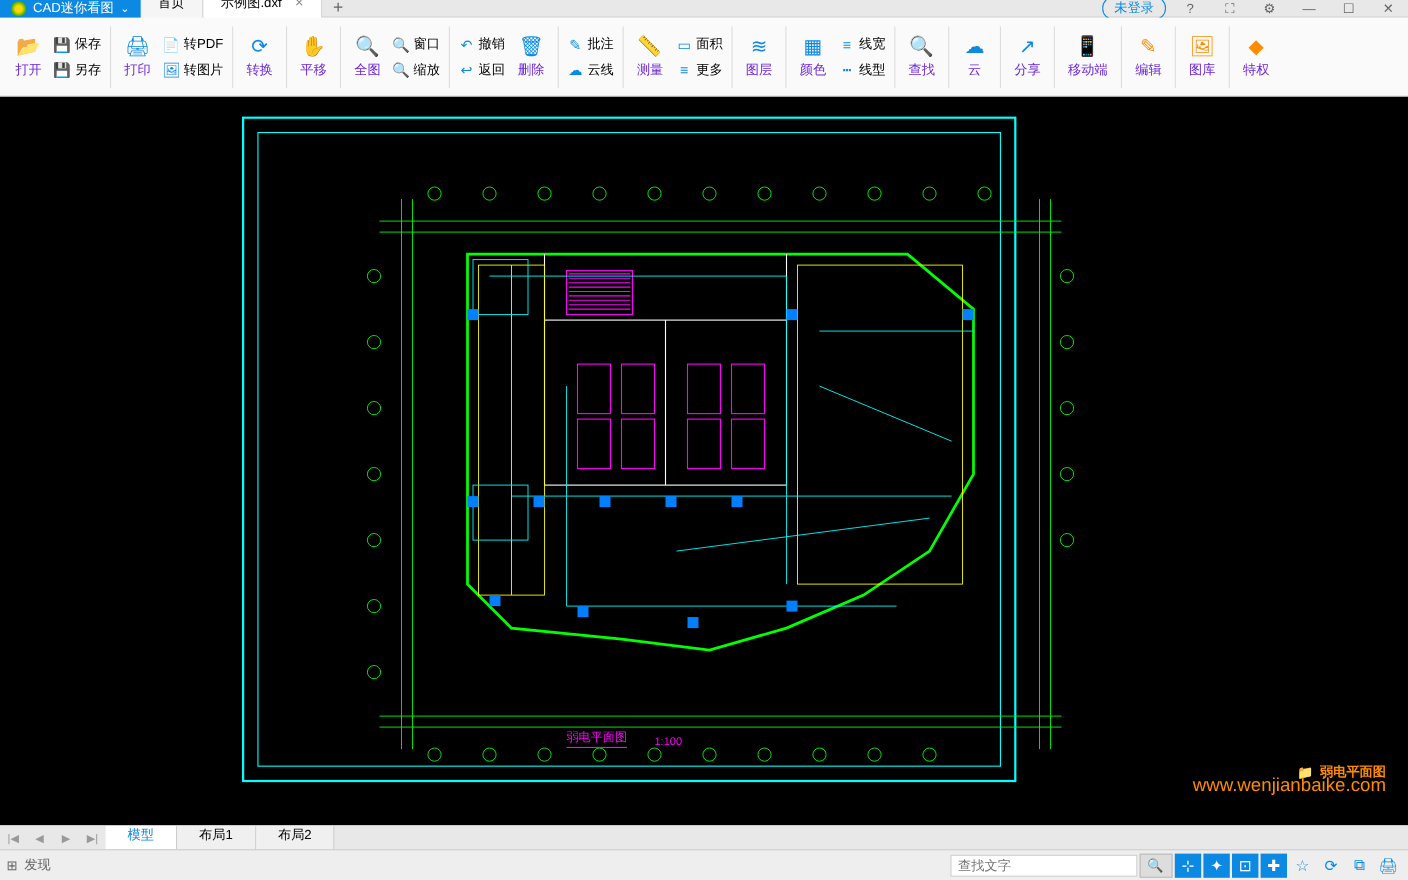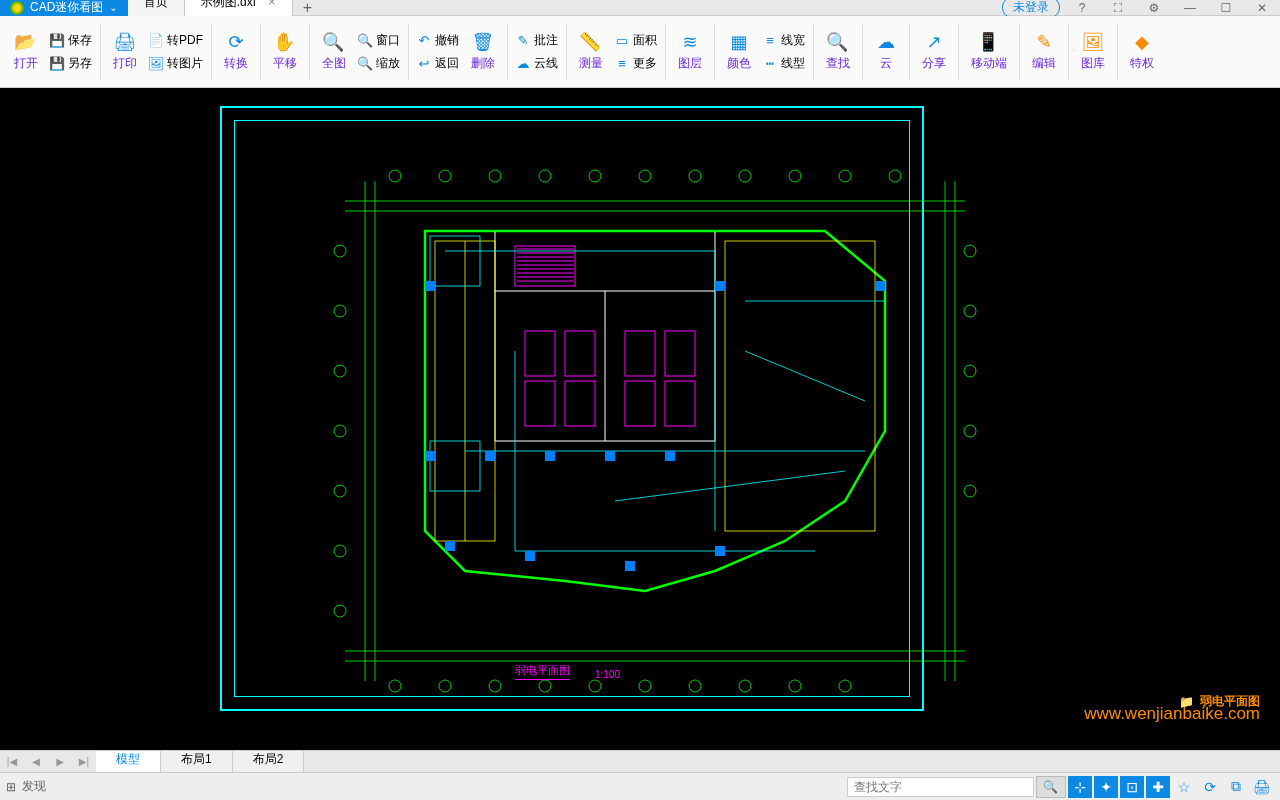--- a/index.html
+++ b/index.html
@@ -28,21 +28,21 @@
 .canvas{flex:1;background:#000;position:relative;overflow:hidden}
 .drawing-frame{position:absolute;left:220px;top:18px;width:704px;height:605px;border:2px solid #00ffff}
 .inner-frame{position:absolute;left:12px;top:12px;right:12px;bottom:12px;border:1px solid #00ffff}
 .footer-tabs{height:22px;background:#e8e8e8;display:flex;align-items:center;border-top:1px solid #ccc}
 .nav-btn{width:24px;height:20px;display:flex;align-items:center;justify-content:center;color:#999;cursor:pointer;font-size:10px}
 .ftab{padding:0 20px;height:22px;display:flex;border-right:1px solid #ccc;cursor:pointer;background:#f0f0f0}
 .ftab.active{color:#0b89e3;background:#fff}
 .statusbar{height:28px;background:#eee;border-top:1px solid #ccc;display:flex;align-items:center;padding:0 6px;gap:8px}
 .status-left{display:flex;align-items:center;gap:6px;color:#666}
 .status-right{margin-left:auto;display:flex;align-items:center;gap:2px}
-.search-box{width:187px;height:20px;border:1px solid #ccc;padding:0 6px;color:#999;background:#fff}
+.search-box{width:170px;height:20px;border:1px solid #ccc;padding:0 6px;color:#999;background:#fff}
 .search-btn{width:30px;height:22px;background:#ddd;display:flex;align-items:center;justify-content:center;color:#666;border:1px solid #bbb}
 .sbtn{width:24px;height:22px;display:flex;align-items:center;justify-content:center;color:#0b89e3;cursor:pointer;font-size:14px}
 .sbtn.active{background:#0b89e3;color:#fff}
 .watermark{position:absolute;right:20px;bottom:40px;color:#ff8c00;font-size:22px;font-weight:bold;display:flex;align-items:center;gap:6px}
 .watermark-sub{position:absolute;right:20px;bottom:26px;color:#ff8c00;font-size:17px}
 svg.cad{position:absolute;left:30px;top:30px}
 .title-underline{position:absolute;bottom:16px;left:280px;color:#ff00ff;font-size:11px;border-bottom:1px solid #ff00ff;padding-bottom:1px}
 .title-scale{position:absolute;bottom:16px;left:360px;color:#ff00ff;font-size:10px}
 </style>
 </head>

